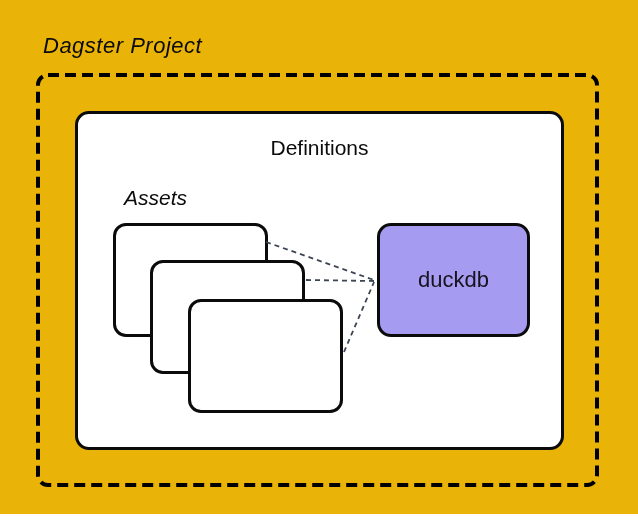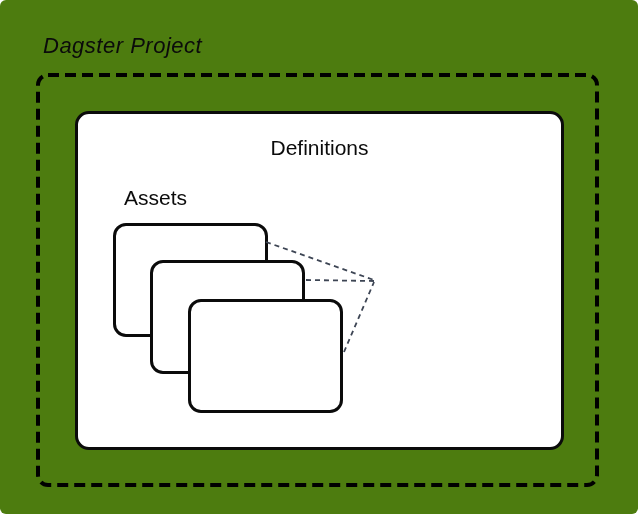--- a/index.html
+++ b/index.html
@@ -5,23 +5,22 @@
   html, body {
     margin: 0;
     padding: 0;
     background: #ffffff;
     font-family: "Liberation Sans", "DejaVu Sans", sans-serif;
   }
   .stage {
     position: relative;
     width: 638px;
     height: 514px;
-    background: #4d7c0f;
+    background: #eab308;
     overflow: hidden;
-    border-radius: 6px;
   }
   .abs { position: absolute; }
 
   .diagram-title {
     left: 43px;
     top: 33px;
     font-size: 22px;
     font-style: italic;
     font-weight: 500;
     color: #0b0b0b;
@@ -44,20 +43,21 @@
     left: 75px;
     top: 136px;
     width: 489px;
     text-align: center;
     font-size: 21px;
     color: #0b0b0b;
   }
 
   .section-label {
     font-size: 21px;
+    font-style: italic;
     font-weight: 500;
     color: #0b0b0b;
     white-space: nowrap;
   }
   .assets-label   { left: 124px; top: 186px; }
   .resource-label { left: 389px; top: 184px; }
 
   .asset-card {
     width: 155px;
     height: 114px;
@@ -109,20 +109,23 @@
 
   <div class="abs definitions-label">Definitions</div>
 
   <div class="abs section-label assets-label">Assets</div>
 
   <div class="abs asset-card asset-card-1"></div>
   <div class="abs asset-card asset-card-2"></div>
   <div class="abs asset-card asset-card-3"></div>
 
 
+  <div class="abs resource-box">
+    <span class="resource-box-label">duckdb</span>
+  </div>
 
   <svg class="abs overlay-svg" viewBox="0 0 638 525" xmlns="http://www.w3.org/2000/svg">
     <rect x="38" y="75" width="559" height="410" rx="10" fill="none" stroke="#000000" stroke-width="4" stroke-dasharray="11 6"></rect>
     <line x1="266" y1="242" x2="374" y2="280" stroke="#3d4554" stroke-width="1.8" stroke-dasharray="5 4"></line>
     <line x1="306" y1="280" x2="374" y2="281" stroke="#3d4554" stroke-width="1.8" stroke-dasharray="5 4"></line>
     <line x1="344" y1="352" x2="374" y2="282" stroke="#3d4554" stroke-width="1.8" stroke-dasharray="5 4"></line>
   </svg>
 
 </div>
 

